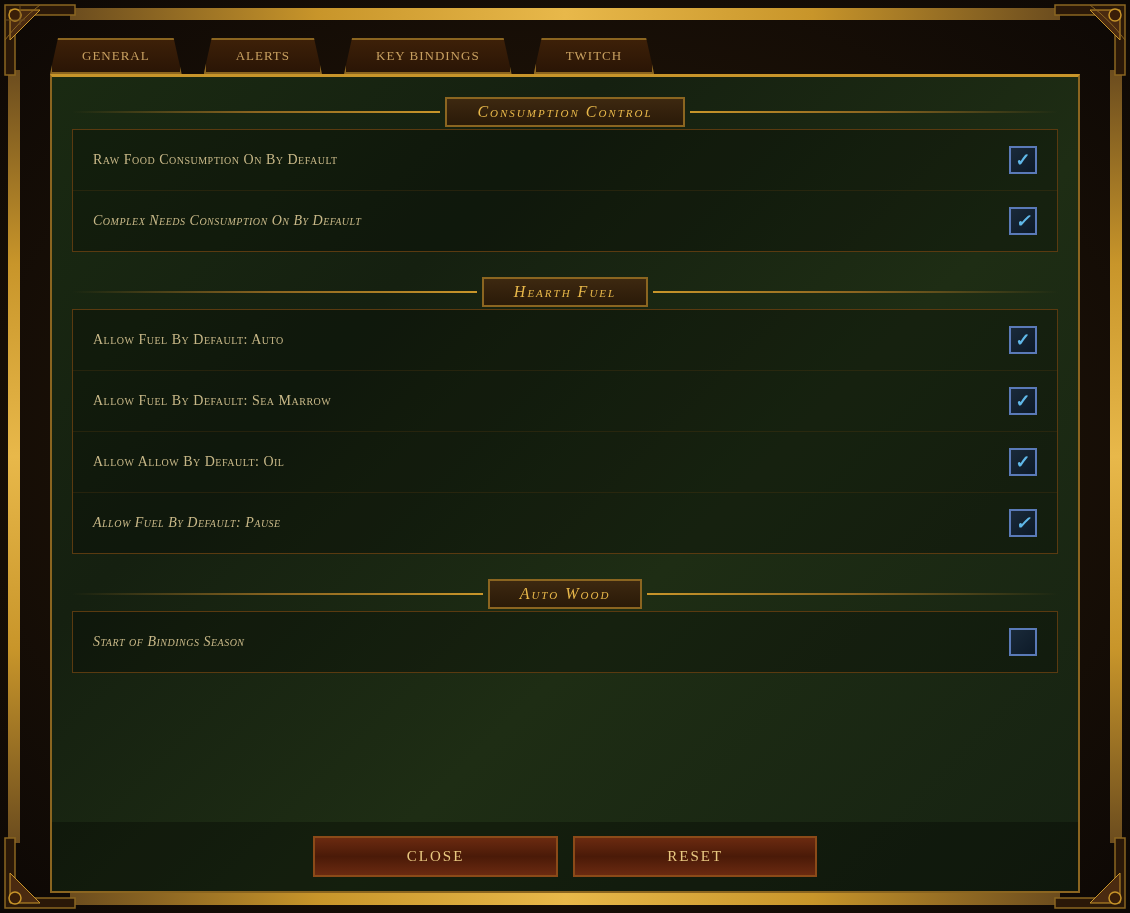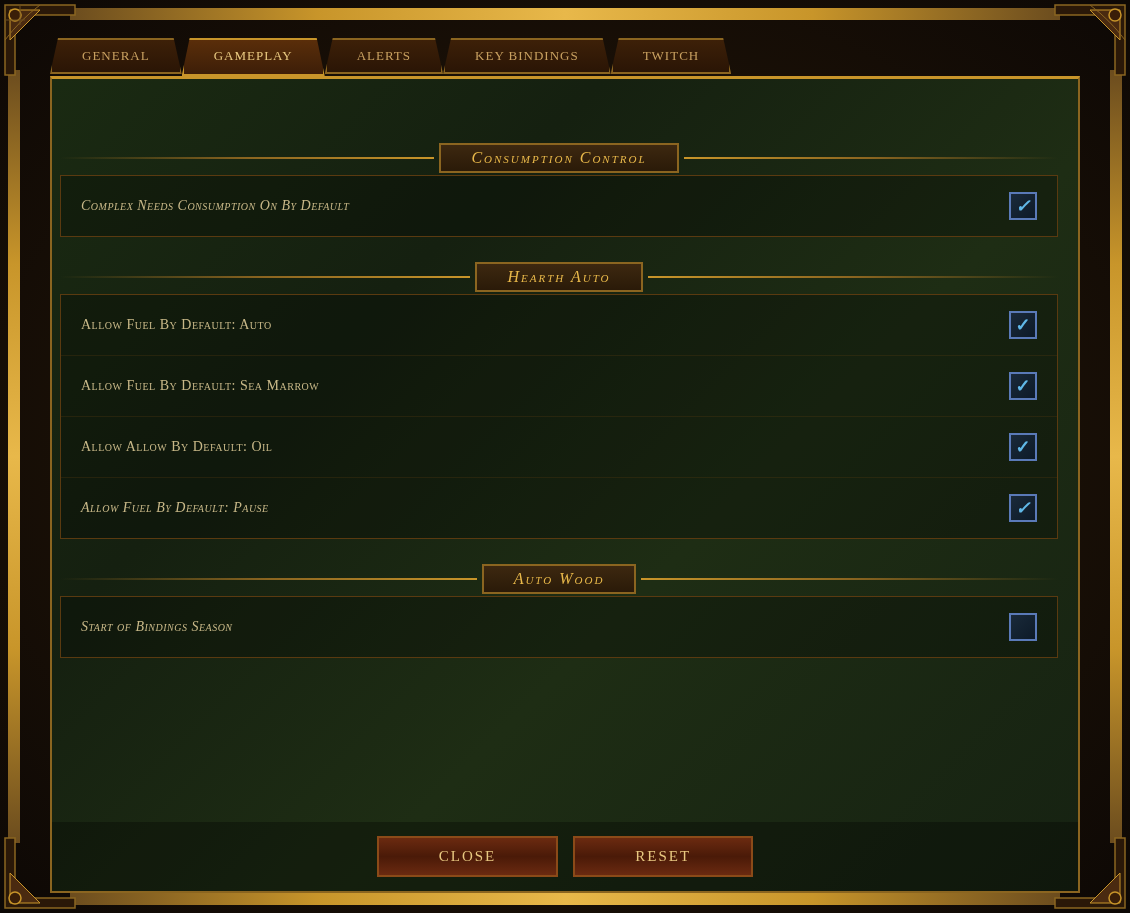--- a/index.html
+++ b/index.html
@@ -58,23 +58,23 @@
       position: absolute;
       top: 20px; left: 20px; right: 20px; bottom: 20px;
       display: flex;
       flex-direction: column;
       z-index: 6;
     }
 
     
     .tab-bar {
       display: flex;
-      gap: 0;
+      gap: 22px;
       padding: 18px 30px 0;
-      align-items: flex-start;
+      align-items: center;
     }
 
     .tab {
       padding: 8px 30px;
       border: 2px solid #8b6520;
       background: linear-gradient(to bottom, #3d2008, #2a1505);
       color: #c8a060;
       font-size: 13px;
       letter-spacing: 1px;
       cursor: pointer;
@@ -102,23 +102,22 @@
       position: relative;
       display: flex;
       flex-direction: column;
       overflow: hidden;
     }
 
     
     .scroll-area {
       flex: 1;
       overflow-y: auto;
-      padding: 20px 20px 10px 8px;
-      position: relative;
-      margin-top: 44px;
+      padding: 20px 20px 10px 20px;
+      position: relative;
     }
 
     .scroll-area::-webkit-scrollbar {
       width: 14px;
     }
     .scroll-area::-webkit-scrollbar-track {
       background: #1a1208;
       border-left: 1px solid #5a3a10;
     }
     .scroll-area::-webkit-scrollbar-thumb {
@@ -218,21 +217,21 @@
     
     .bottom-bar {
       display: flex;
       justify-content: center;
       gap: 15px;
       padding: 14px 30px;
       background: rgba(0,0,0,0.3);
     }
 
     .action-button {
-      padding: 10px 60px;
+      padding: 10px 92px;
       background: linear-gradient(to bottom, #6b2a10, #4a1a08, #6b2a10);
       border: 2px solid #8b4a18;
       color: #e8c880;
       font-family: inherit;
       font-size: 15px;
       font-variant: small-caps;
       letter-spacing: 2px;
       cursor: pointer;
       text-transform: uppercase;
       min-width: 180px;
@@ -279,23 +278,20 @@
 <div class="border-bottom"></div>
 <div class="border-left"></div>
 <div class="border-right"></div>
 
 <div class="main-container">
 
   <div class="tab-bar">
     <div class="tab">
       <span>General</span>
     </div>
-    <div class="tab active">
-      <span>Gameplay</span>
-    </div>
     <div class="tab">
       <span>Alerts</span>
     </div>
     <div class="tab">
       <span>Key Bindings</span>
     </div>
     <div class="tab">
       <span>TwITch</span>
     </div>
   </div>
@@ -307,33 +303,37 @@
       <div class="section">
         <div class="section-header">
           <div class="section-header-line"></div>
           <div class="section-title-box">
             <div class="section-title">Consumption Control</div>
           </div>
           <div class="section-header-line right"></div>
         </div>
         <div class="section-body">
 
+          <div class="setting-row">
+            <span class="setting-label">Raw Food Consumption On By Default</span>
+            <div class="checkbox checked"></div>
+          </div>
 
           <div class="setting-row">
             <span class="setting-label">Complex Needs Consumption On By Default</span>
             <div class="checkbox checked"></div>
           </div>
         </div>
       </div>
 
       <div class="section">
         <div class="section-header">
           <div class="section-header-line"></div>
           <div class="section-title-box">
-            <div class="section-title">Hearth Auto</div>
+            <div class="section-title">Hearth Fuel</div>
           </div>
           <div class="section-header-line right"></div>
         </div>
         <div class="section-body">
           <div class="setting-row">
             <span class="setting-label">Allow Fuel By Default: Auto</span>
             <div class="checkbox checked"></div>
           </div>
           <div class="setting-row">
             <span class="setting-label">Allow Fuel By Default: Sea Marrow</span>

